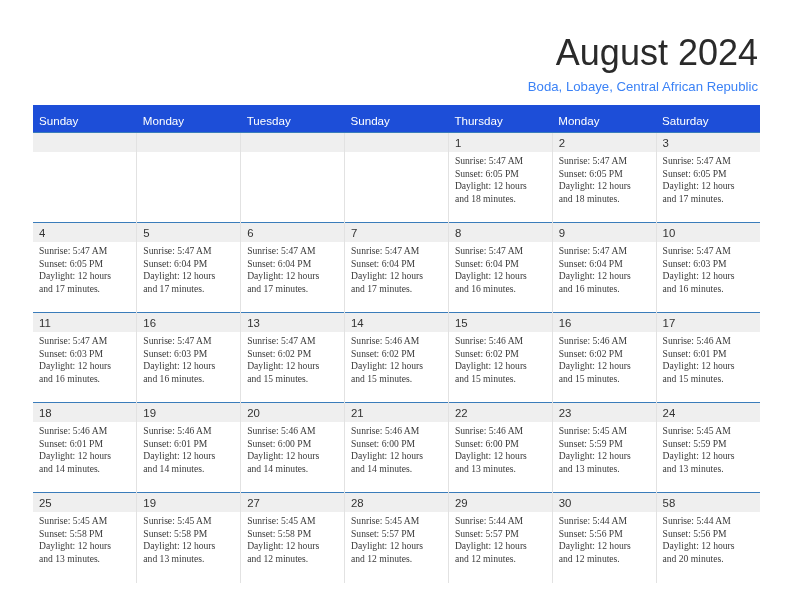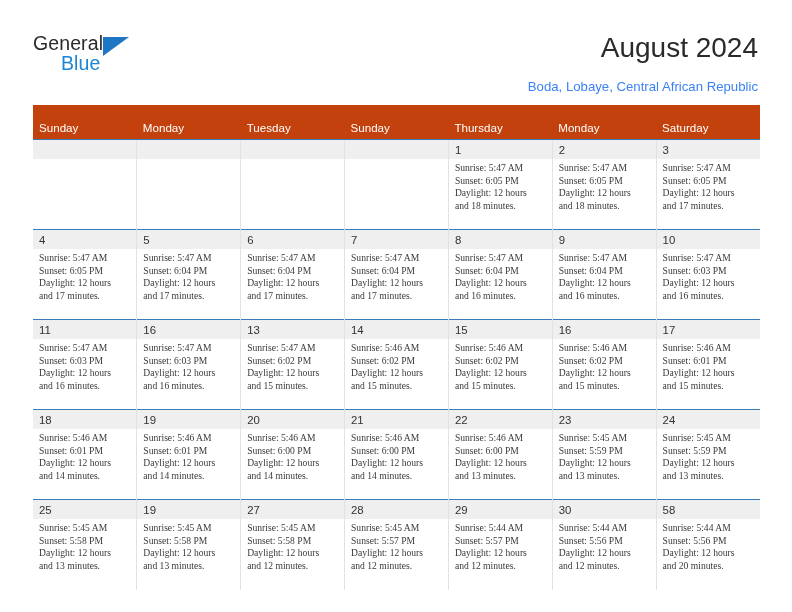--- a/index.html
+++ b/index.html
@@ -46,21 +46,21 @@
     position: absolute;
     left: 28px; top: 20px;
     font-size: 19.5px;
     color: #1b85d6;
     letter-spacing: 0.1px;
     white-space: nowrap;
   }
   .title {
     position: absolute;
     right: 34px; top: 32px;
-    font-size: 28px;
+    font-size: 36px;
     color: #2a2a2a;
     text-align: right;
     white-space: nowrap;
   }
   .subtitle {
     position: absolute;
     right: 34px; top: 79px;
     font-size: 13.2px;
     color: #3b82f6;
     text-align: right;
@@ -72,26 +72,26 @@
     position: absolute;
     left: 33px; top: 105px;
     width: 727px;
   }
   table.cal {
     width: 727px;
     border-collapse: collapse;
     table-layout: fixed;
   }
   table.cal th {
-    background: #c2410c;
+    background: #1d4ed8;
     color: #ffffff;
     font-size: 11.6px;
     font-weight: normal;
     text-align: left;
-    padding: 16px 0 5px 6px;
+    padding: 9px 0 5px 6px;
     height: 20px;
     border: none;
     margin-top: 20px;
   }
   table.cal td {
     vertical-align: top;
     padding: 0;
     border-left: 1px solid #e2e2e2;
     border-top: 1.6px solid #3a7cba;
     background: #ffffff;
@@ -118,25 +118,20 @@
     font-family: Liberation Serif, serif;
   }
   .cell-body div { white-space: nowrap; }
 </style>
 </head>
 <body>
 
 <div id="page">
 
   <div class="header">
-    <div class="logo">
-      <span class="logo-general">General</span>
-      <span class="logo-tri"></span>
-      <span class="logo-blue">Blue</span>
-    </div>
     <div class="title">August 2024</div>
     <div class="subtitle">Boda, Lobaye, Central African Republic</div>
   </div>
 
   <div class="calendar">
     <table class="cal">
       <thead>
         <tr>
           <th>Sunday</th>
           <th>Monday</th>

